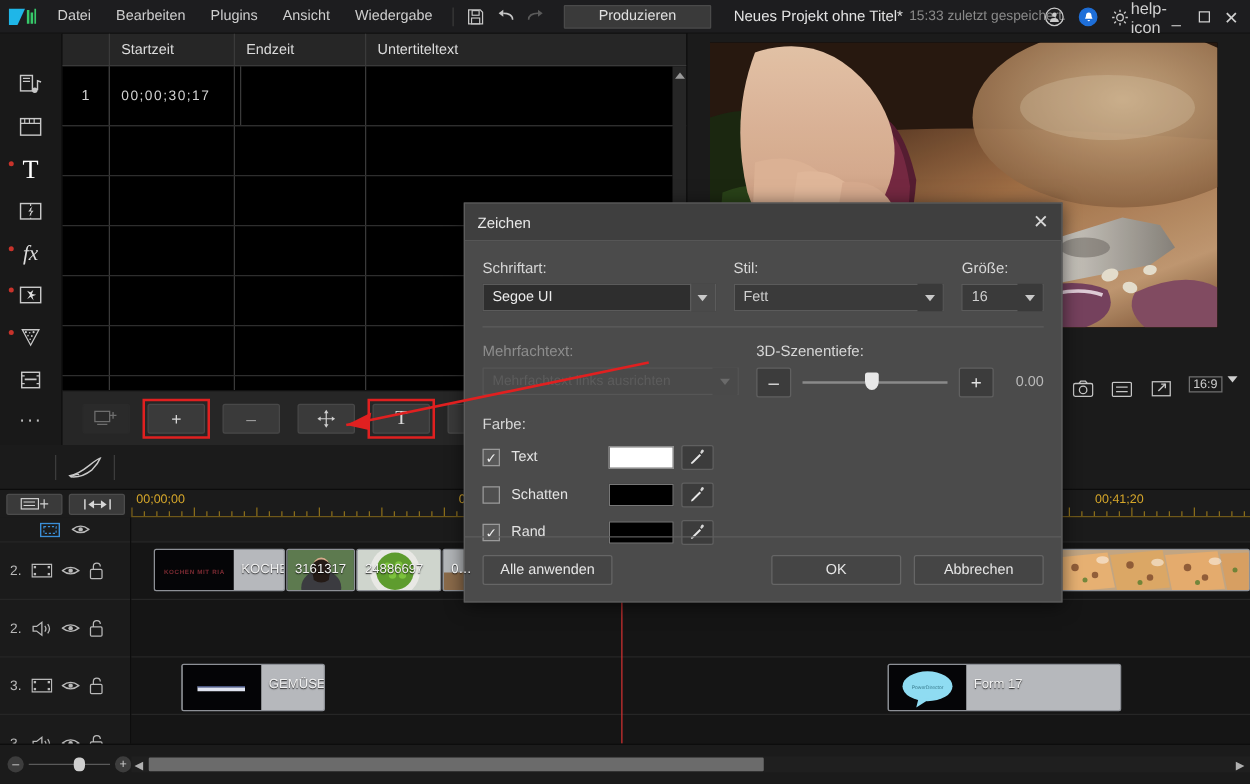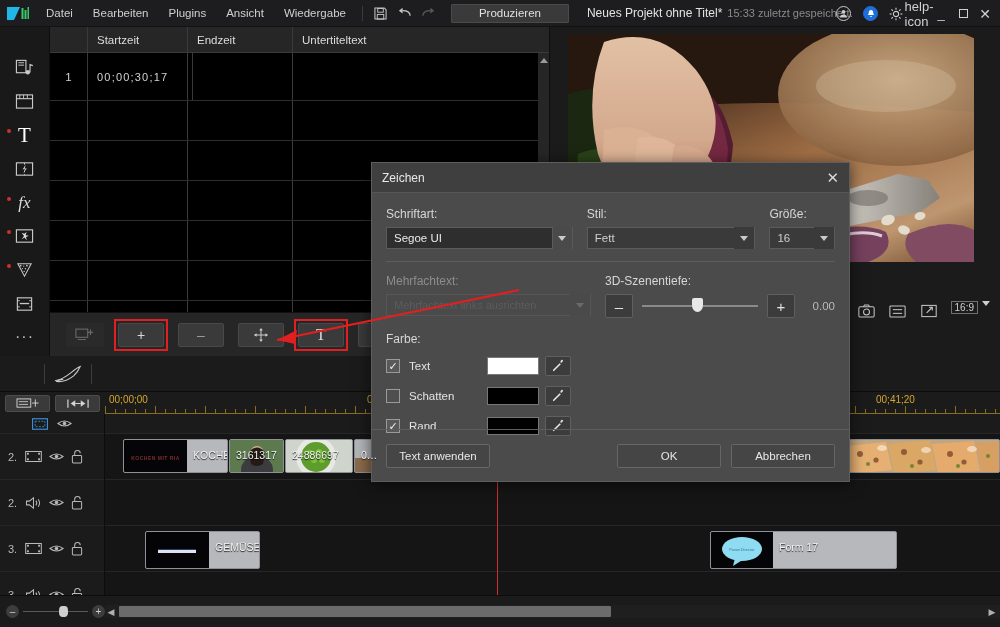--- a/index.html
+++ b/index.html
@@ -1066,21 +1066,21 @@
                   <path d="M9.8 3.2 11 4.4l1.6-1.6a1.2 1.2 0 0 0-1.7-1.7z" fill="#d6d6d6"></path>
                 </svg>
             </div>
           </div>
         </div>
 
       </div>
     </div>
 
     <div class="dlg-foot">
-      <div class="btn">Text anwenden</div>
+      <div class="btn">Alle anwenden</div>
       <div class="foot-right">
         <div class="btn">OK</div>
         <div class="btn">Abbrechen</div>
       </div>
     </div>
   </div>
 
   <svg class="arrow-anno" viewBox="0 0 270 60">
     <line x1="264" y1="2" x2="22" y2="52" stroke="#e02020" stroke-width="2.2"></line>
     <polygon points="22,52 42,42 40,56" fill="#e02020"></polygon>

